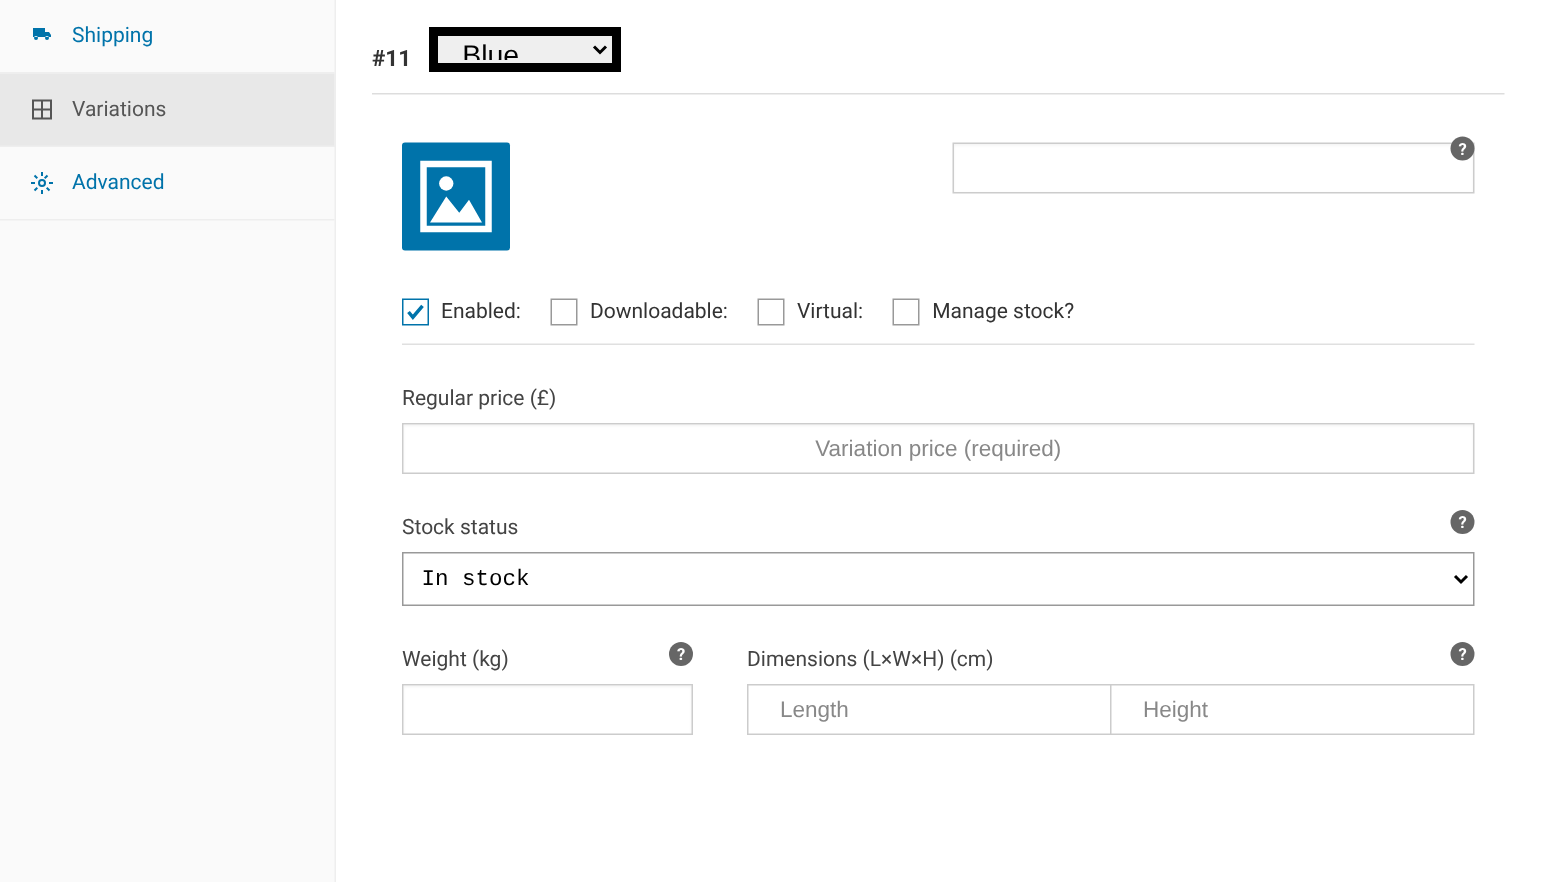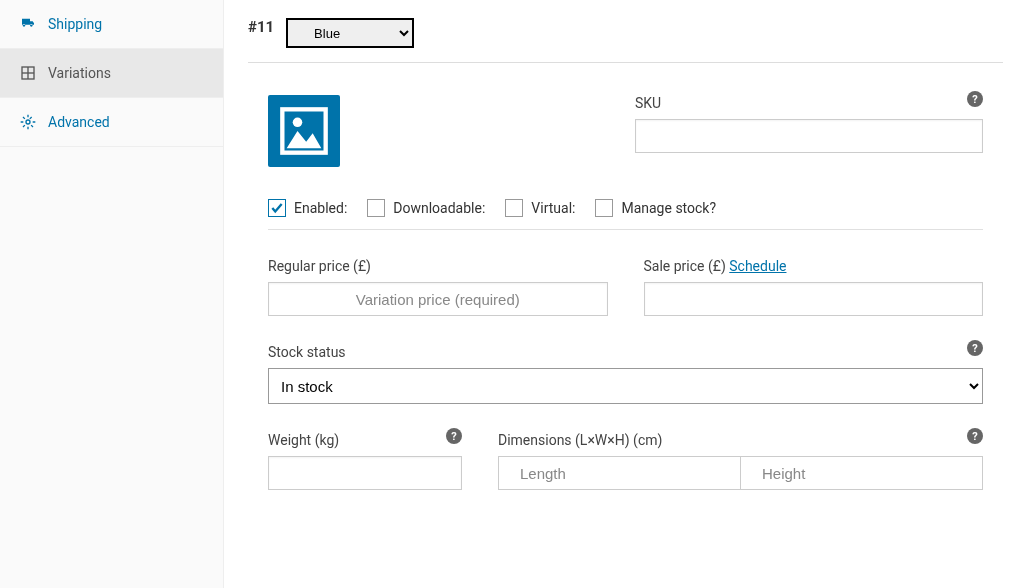--- a/index.html
+++ b/index.html
@@ -70,32 +70,32 @@
 }
 .topbar-right {
   margin-left: auto;
   font-style: italic;
   color: #555;
   font-size: 14px;
 }
 .topbar-right a { color: #0073aa; text-decoration: none; }
 .variation-header {
   display: flex;
-  align-items: flex-start;
+  align-items: flex-end;
   gap: 12px;
   padding: 8px 0 14px 0;
   border-bottom: 1px solid #ddd;
 }
 .variation-id { font-weight: bold; font-size: 15px; color: #333; }
 .variation-header select {
   width: 128px;
   height: 30px;
-  font-size: 13px;
-  padding: 2px 22px;
-  border: 2px solid #000000;
+  font-size: 19px;
+  padding: 2px 12px;
+  border: 6px solid #000000;
 }
 .variation-body { padding: 32px 20px 0 20px; }
 .row1 { display: flex; gap: 60px; align-items: flex-start; }
 .image-placeholder {
   width: 72px;
   height: 72px;
   background: #0073aa;
   display: flex;
   align-items: center;
   justify-content: center;
@@ -159,20 +159,21 @@
 .col { flex: 1; position: relative; }
 .schedule-link { color: #0073aa; text-decoration: underline; }
 .full-width-field { margin-top: 28px; position: relative; }
 .full-width-field select {
   width: 100%;
   height: 36px;
   font-size: 15px;
   padding: 4px 8px;
   border: 1px solid #999;
   background: #fff;
+  font-family: Liberation Mono, monospace;
 }
 .dims-inputs { display: flex; gap: 0; }
 .dims-inputs input {
   flex: 1;
   height: 34px;
   border: 1px solid #ccc;
   padding: 4px 21px;
   font-size: 15px;
 }
 .dims-inputs input + input { margin-left: -1px; }
@@ -225,21 +226,20 @@
       <div class="row1">
         <div class="image-placeholder">
           <svg viewBox="0 0 24 24" fill="#fff">
               <rect x="2" y="2" width="20" height="20" fill="none" stroke="#fff" stroke-width="2"></rect>
               <circle cx="9" cy="8" r="2.2"></circle>
               <path d="M4 20l5-8 4 5 3-4 4 7z"></path>
             </svg>
         </div>
         <div class="sku-col">
           <span class="help-icon">?</span>
-          <label class="field-label">SKU</label>
           <input class="text-input" type="text" style="">
         </div>
       </div>
 
       <div class="checkboxes">
         <label class="cb">
           <span class="cb-box checked">
               <svg viewBox="0 0 24 24" fill="none" stroke="#0073aa" stroke-width="4">
                 <polyline points="4 12 9 18 20 5"></polyline>
               </svg>
@@ -257,26 +257,20 @@
         <label class="cb">
           <span class="cb-box"></span>
           <span class="cb-label">Manage stock?</span>
         </label>
       </div>
 
       <div class="two-col">
         <div class="col">
           <label class="field-label">Regular price (£)</label>
           <input class="text-input" type="text" placeholder="Variation price (required)" style="">
-        </div>
-        <div class="col">
-          <label class="field-label">
-            <span>Sale price (£) </span><a href="#" class="schedule-link">Schedule</a>
-          </label>
-          <input class="text-input" type="text" style="">
         </div>
       </div>
 
       <div class="full-width-field">
         <span class="help-icon">?</span>
         <label class="field-label">Stock status</label>
         <select>
           <option>In stock</option>
         </select>
       </div>

